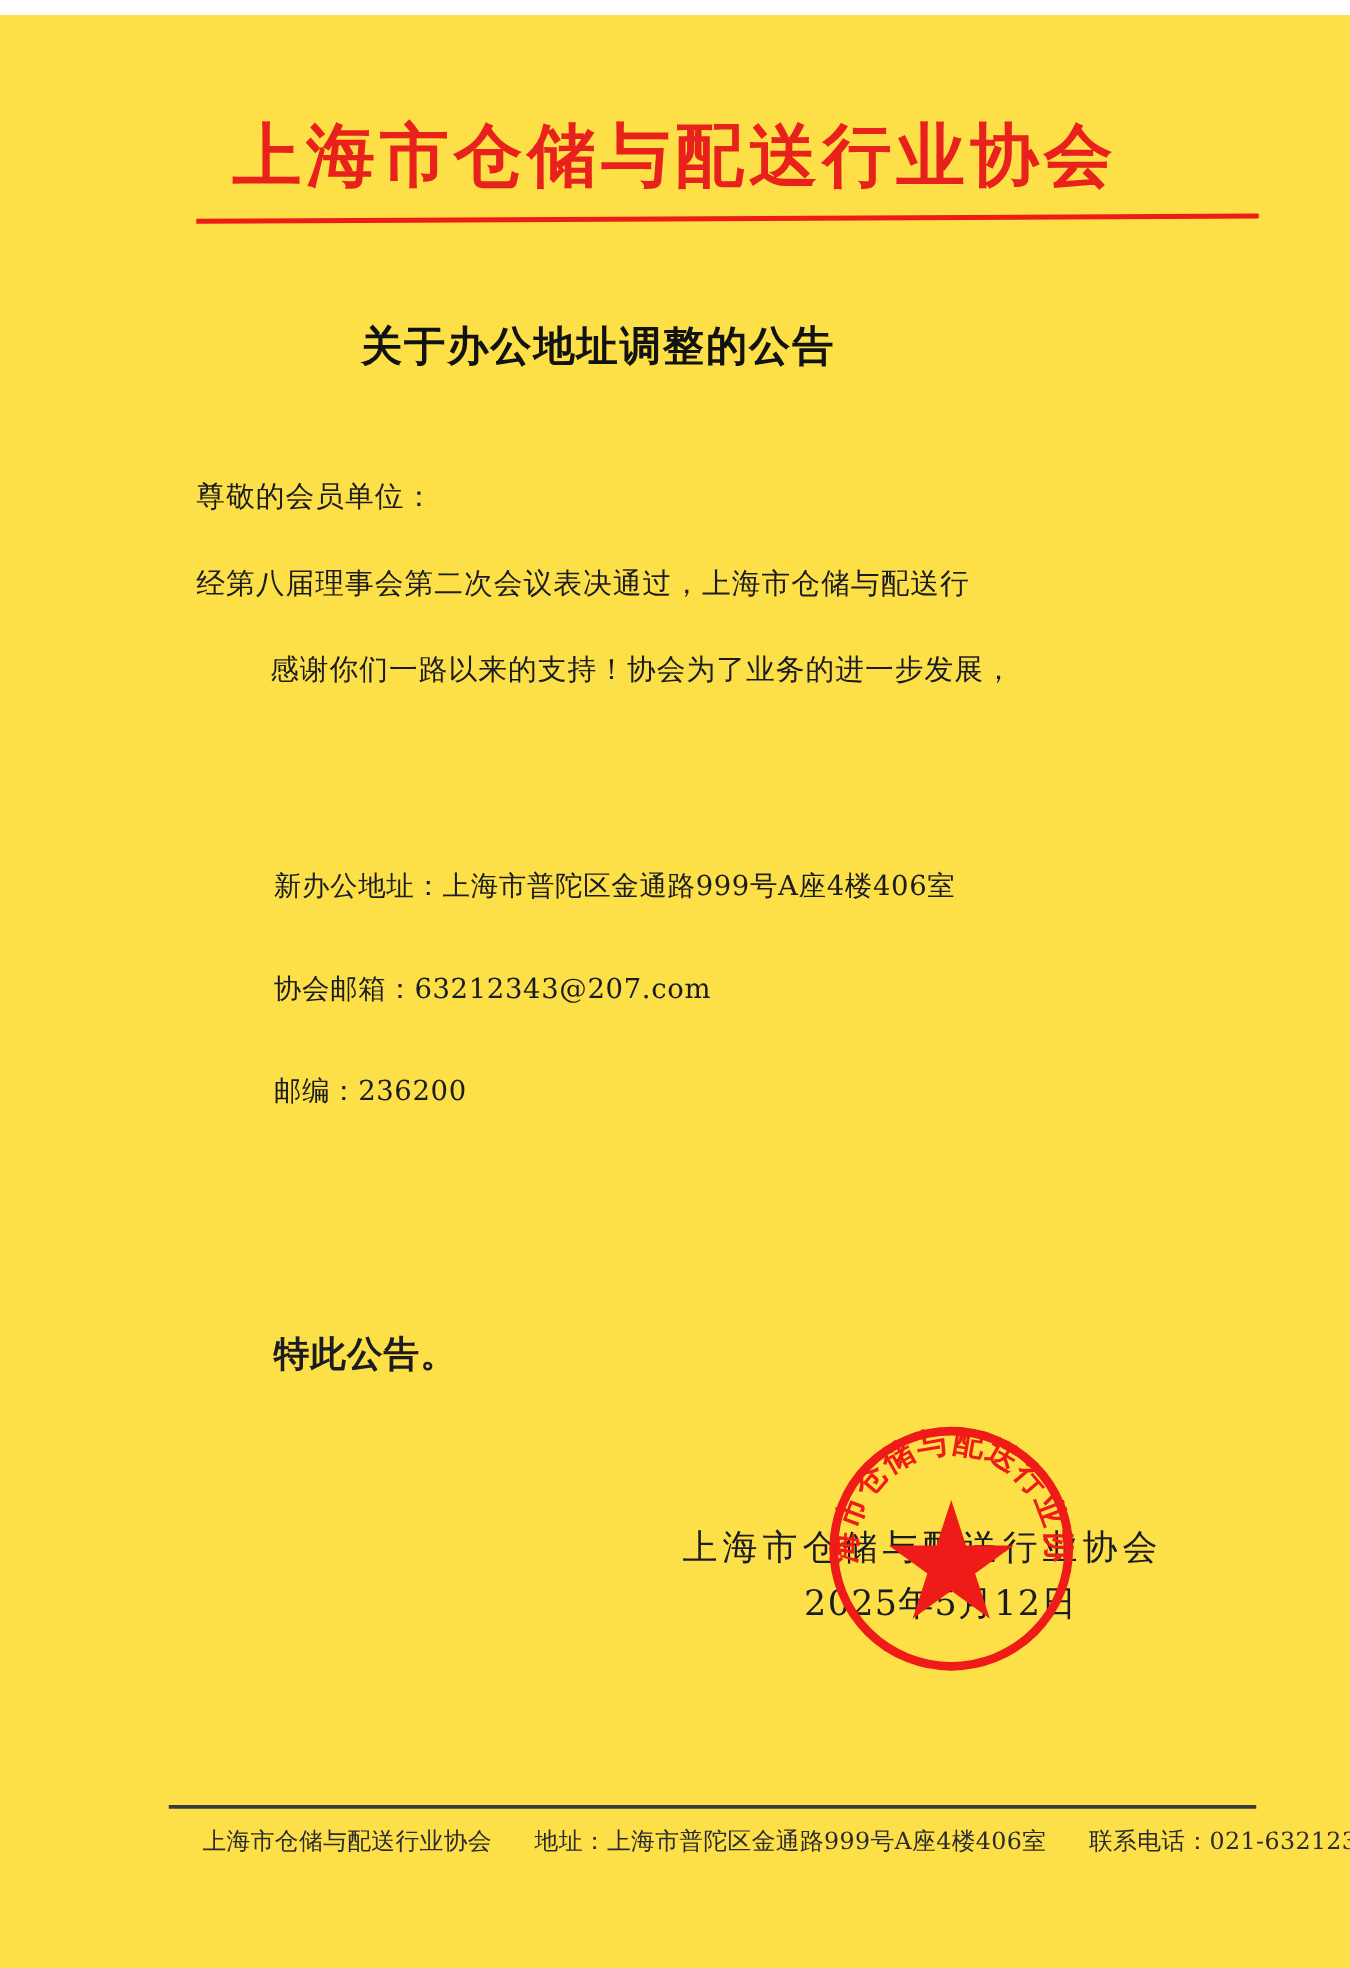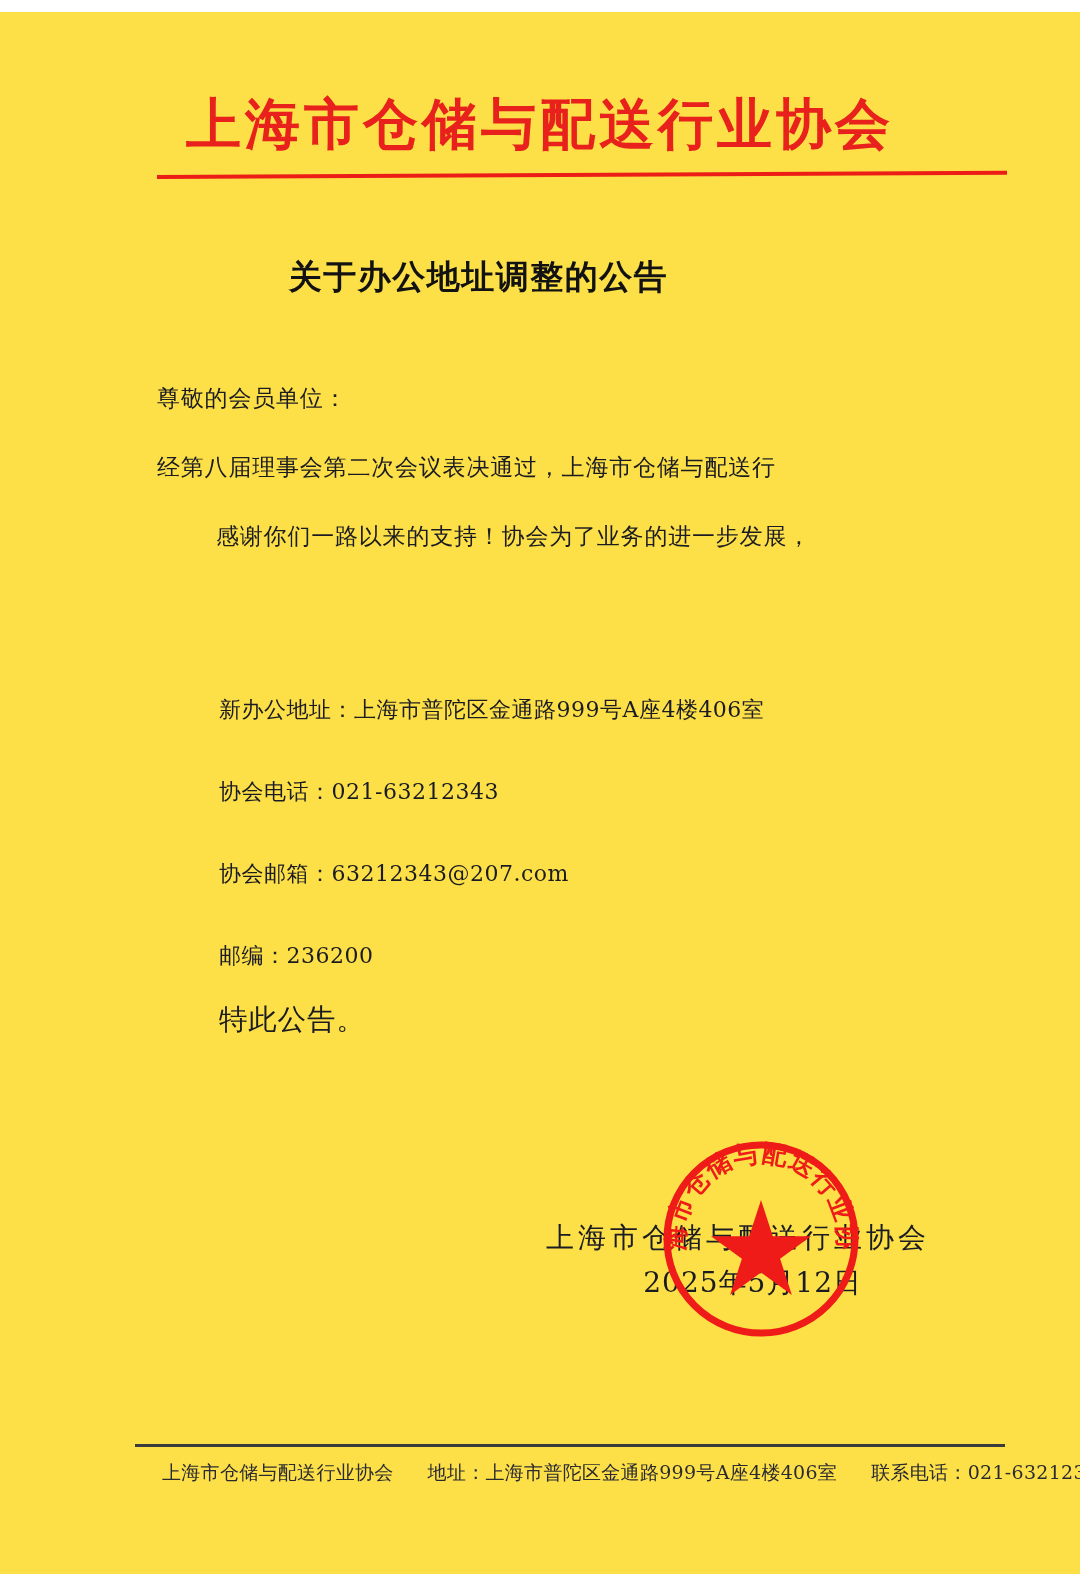--- a/index.html
+++ b/index.html
@@ -91,23 +91,24 @@
     font-family: "DejaVu Serif", "Liberation Serif", serif;
     font-size: 22px;
     line-height: 82px;
     color: #1b1b22;
     letter-spacing: 0.5px;
     padding-left: 62px;
     white-space: nowrap;
   }
   .closing-block {
     position: absolute;
-    top: 984px;
+    top: 1047px;
     left: 157px;
     width: 800px;
+    font-weight: bold;
   }
   .closing-line {
     font-family: "DejaVu Serif", "Liberation Serif", serif;
     font-size: 28.5px;
     line-height: 48px;
     color: #1b1b22;
     letter-spacing: 0.8px;
     padding-left: 62px;
     white-space: nowrap;
   }
@@ -185,21 +186,20 @@
   <div class="doc-title">关于办公地址调整的公告</div>
 
   <div class="body-block">
     <div class="body-line">尊敬的会员单位：</div>
     <div class="body-line">经第八届理事会第二次会议表决通过，上海市仓储与配送行</div>
     <div class="body-line indent2">感谢你们一路以来的支持！协会为了业务的进一步发展，</div>
   </div>
 
   <div class="detail-block">
     <div class="detail-line">新办公地址：上海市普陀区金通路999号A座4楼406室</div>
-    <div class="detail-line">协会电话：021-63212343</div>
     <div class="detail-line">协会邮箱：63212343@207.com</div>
     <div class="detail-line">邮编：236200</div>
   </div>
 
   <div class="closing-block">
     <div class="closing-line">特此公告。</div>
   </div>
 
   <div class="signature-block">
     <div class="signature-name">上海市仓储与配送行业协会</div>

